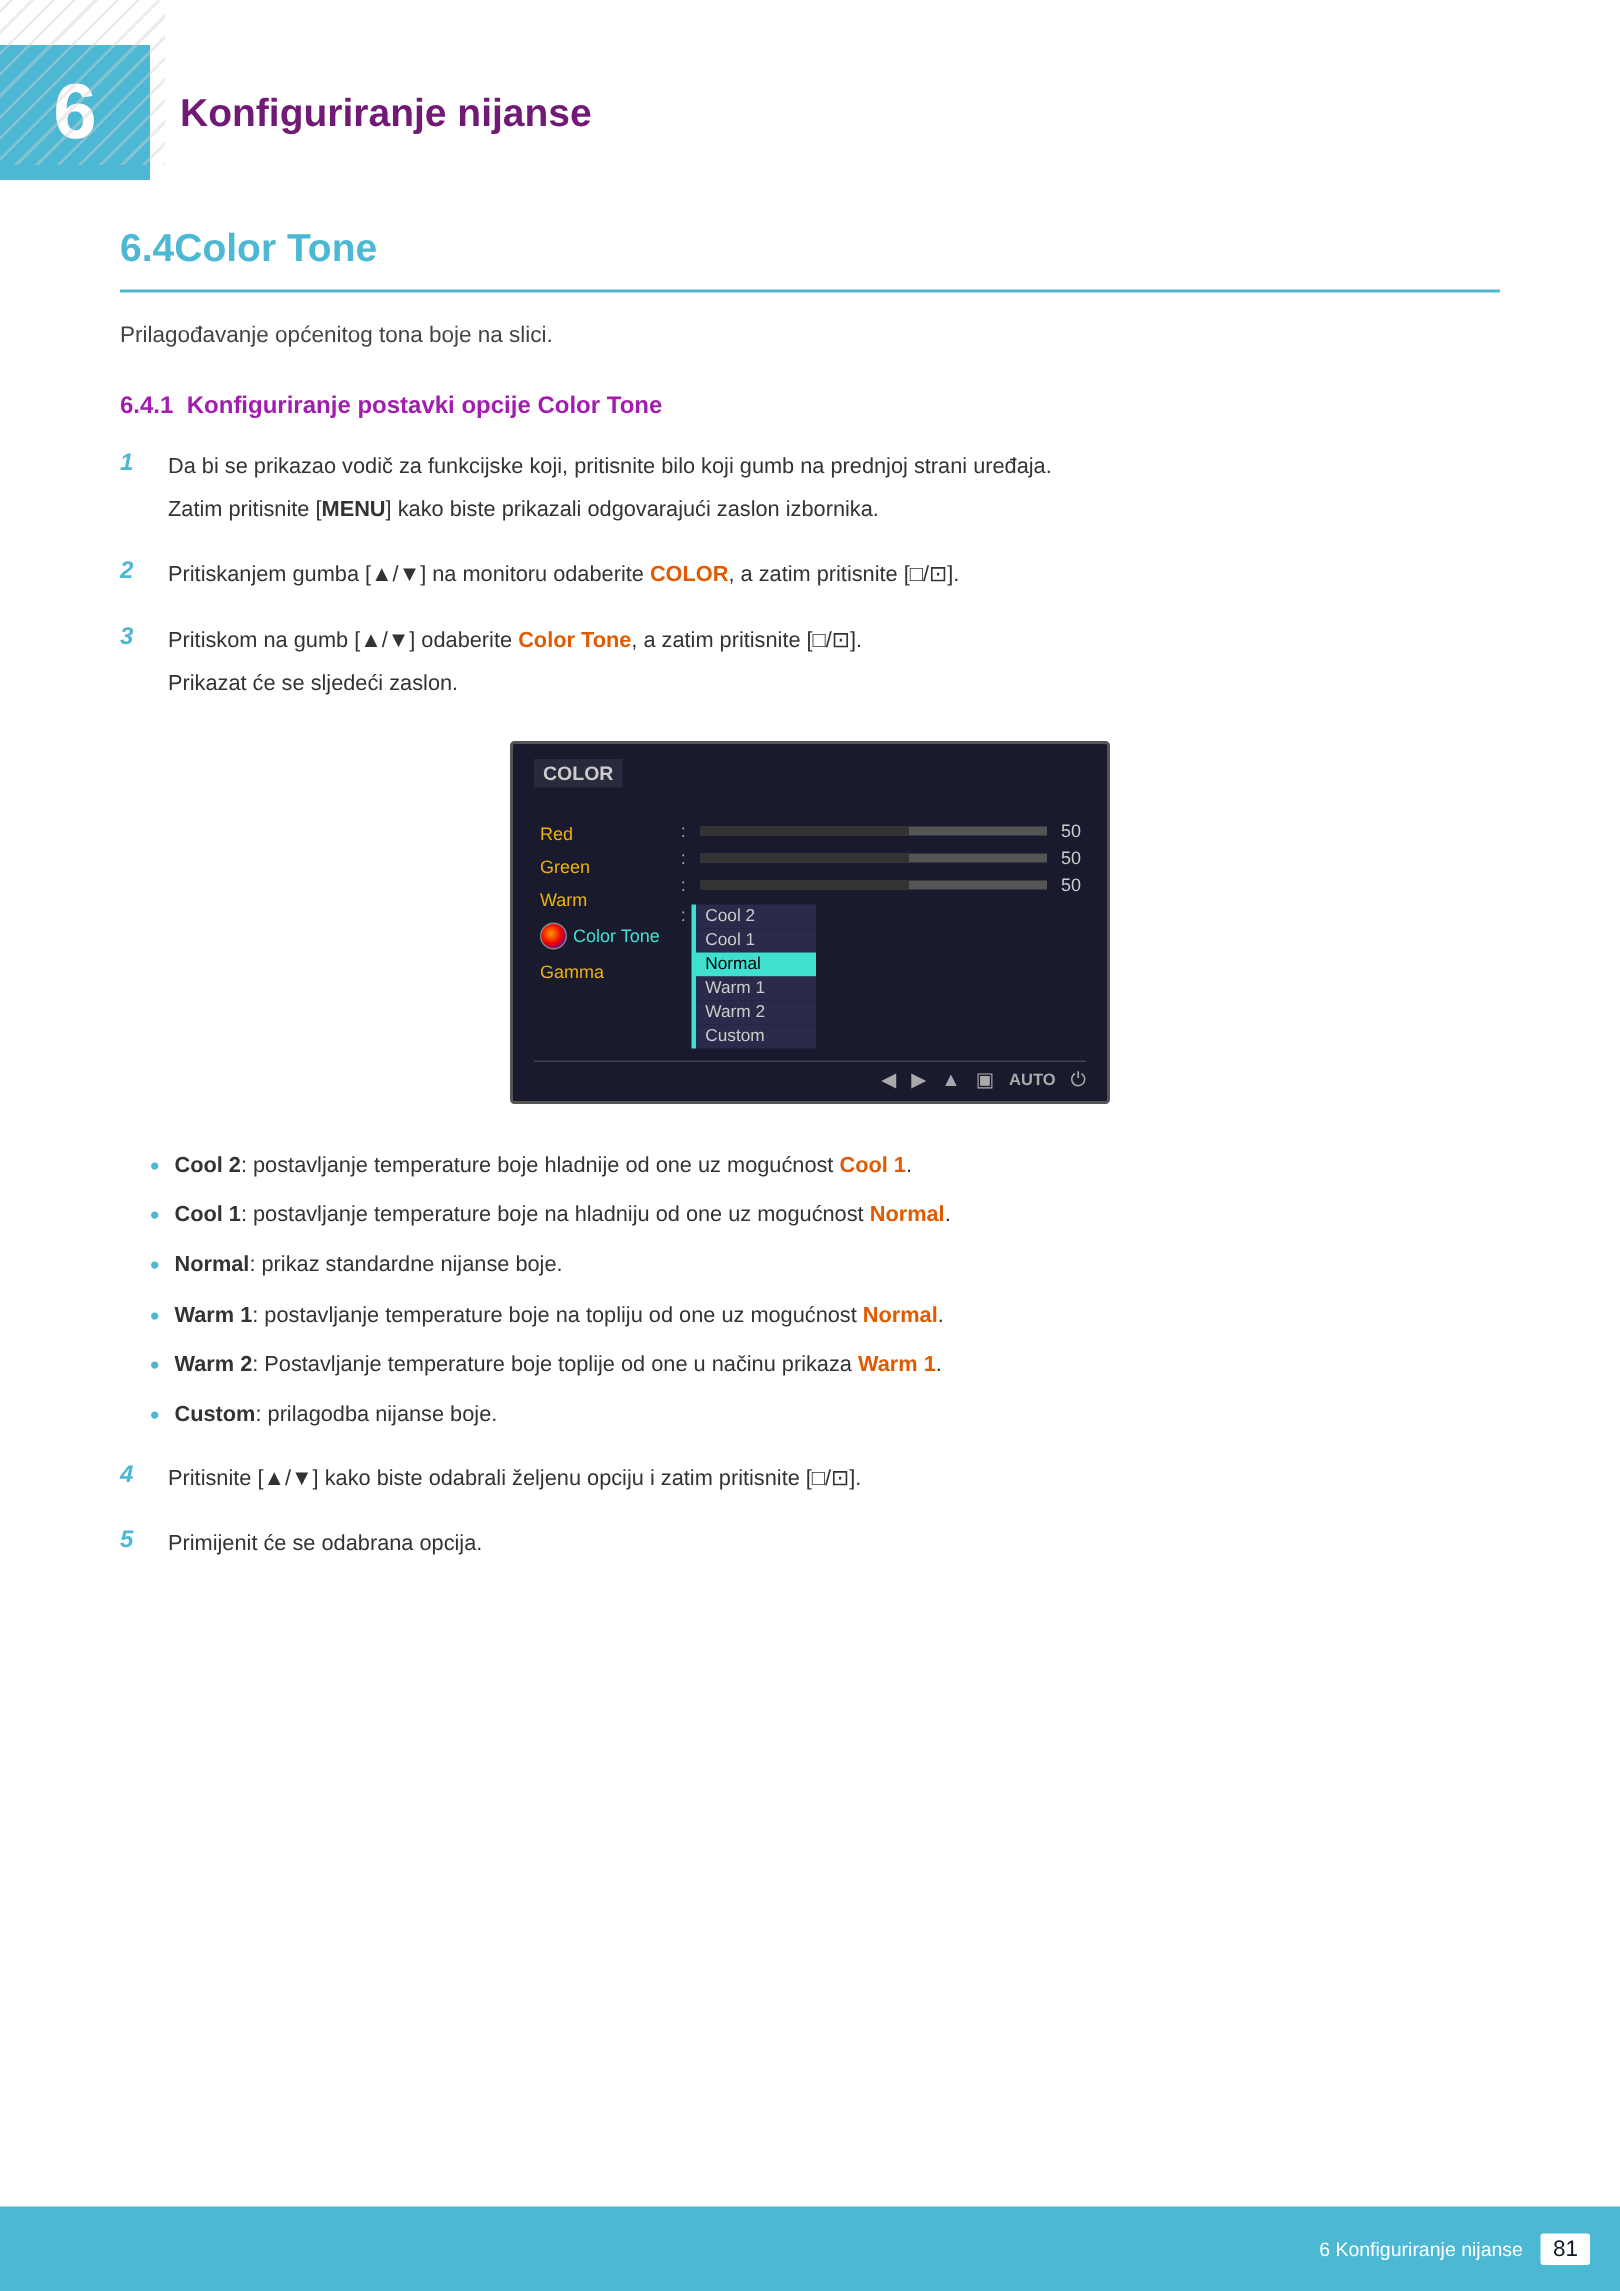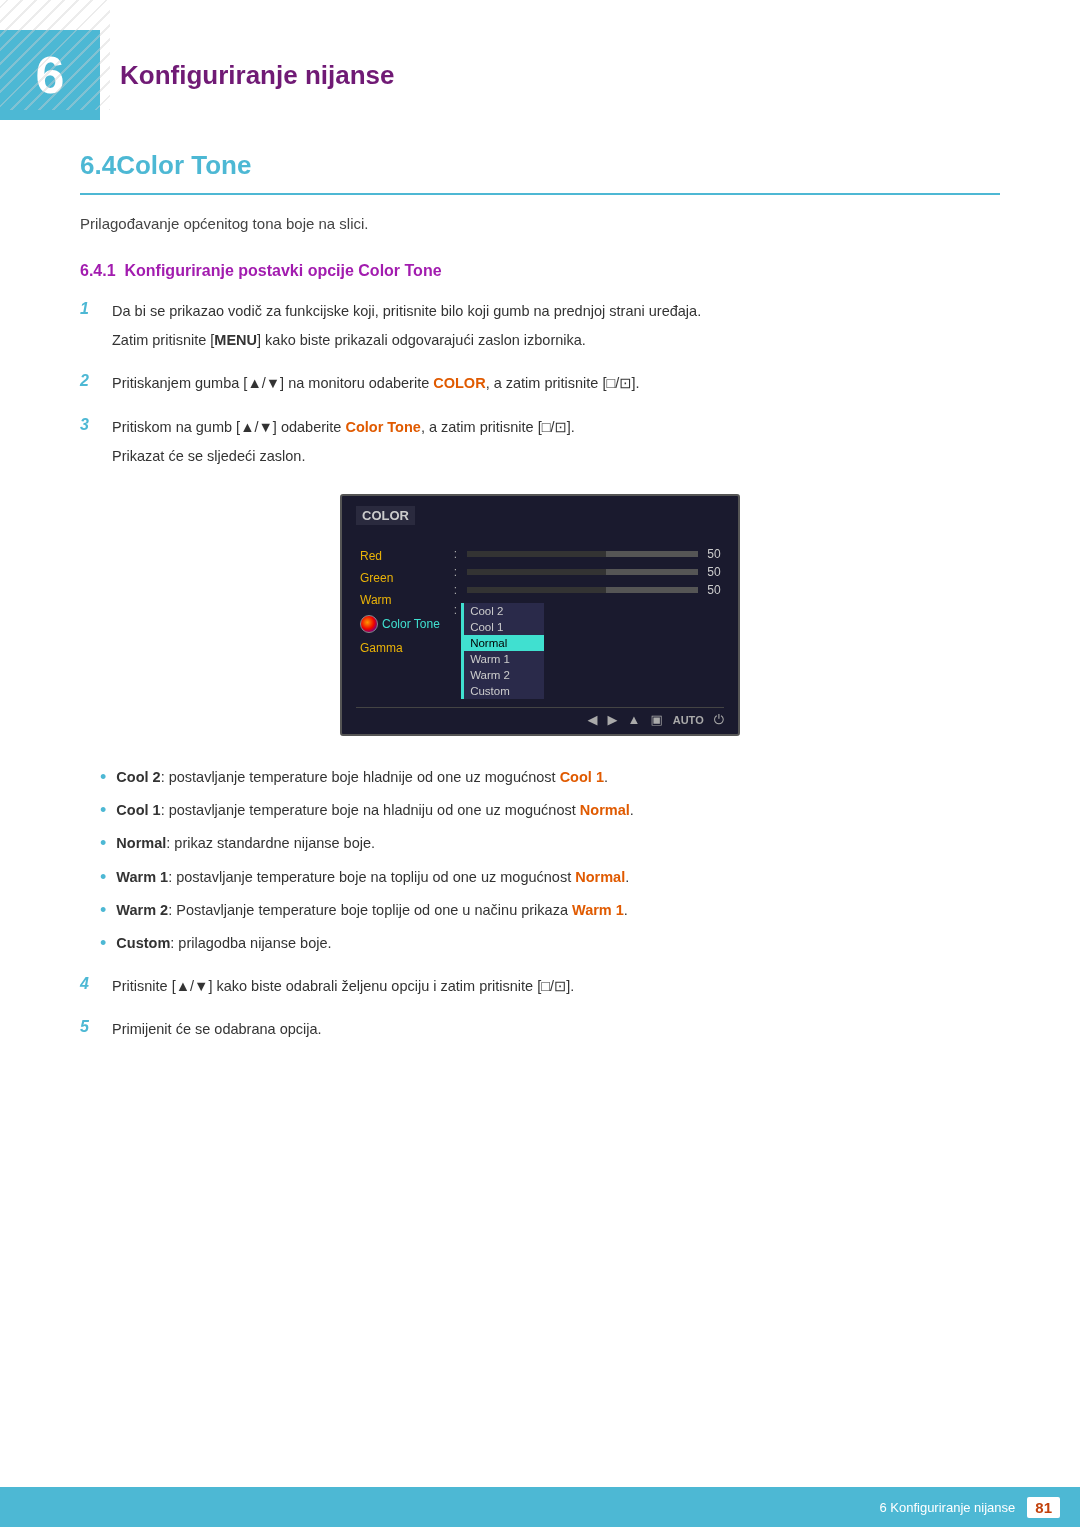--- a/index.html
+++ b/index.html
@@ -273,36 +273,36 @@
       flex-shrink: 0;
       margin-top: 1px;
     }
 
     
     .page-footer {
       position: absolute;
       bottom: 0;
       left: 0;
       right: 0;
-      height: 40px;
+      height: 56px;
       background: #4db8d4;
       display: flex;
       align-items: center;
       justify-content: flex-end;
       padding: 0 20px;
       gap: 12px;
     }
     .footer-text {
       color: white;
       font-size: 13px;
     }
     .footer-page {
       background: white;
-      color: #c2410c;
-      font-weight: bold;
+      color: #0f172a;
+      font-weight: normal;
       font-size: 15px;
       padding: 2px 8px;
       border-radius: 2px;
     }
 
     
     .color-tone-row {
       display: flex;
       align-items: flex-start;
       margin-top: 2px;

